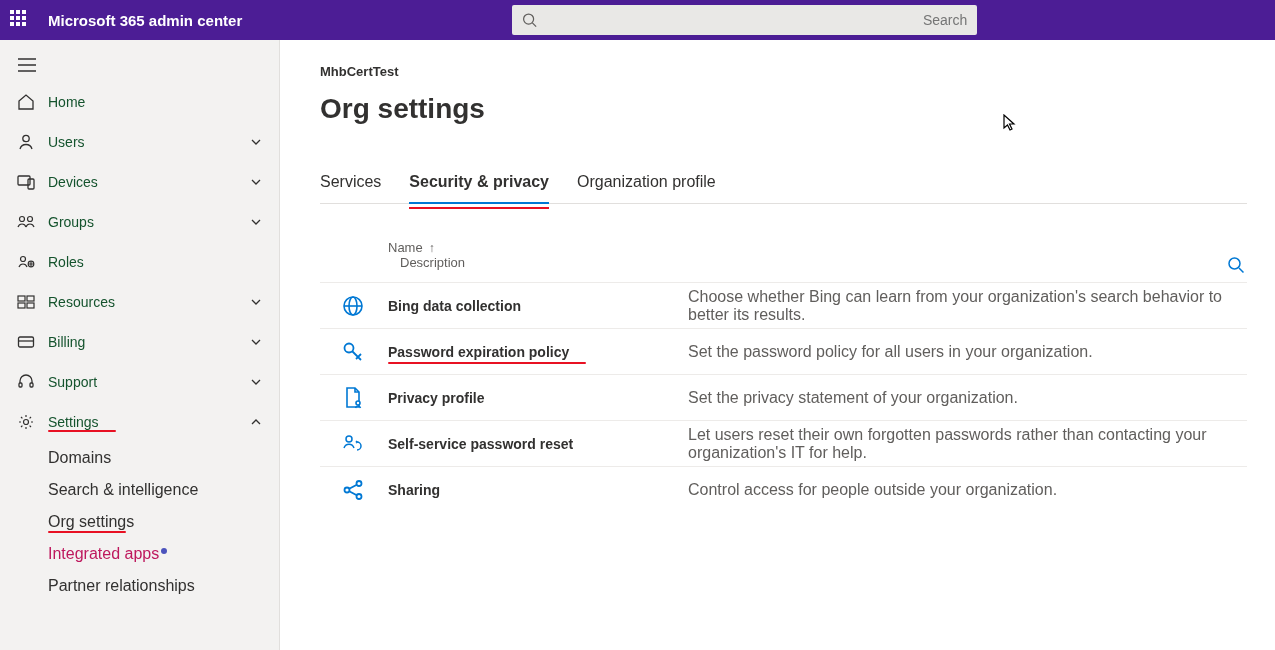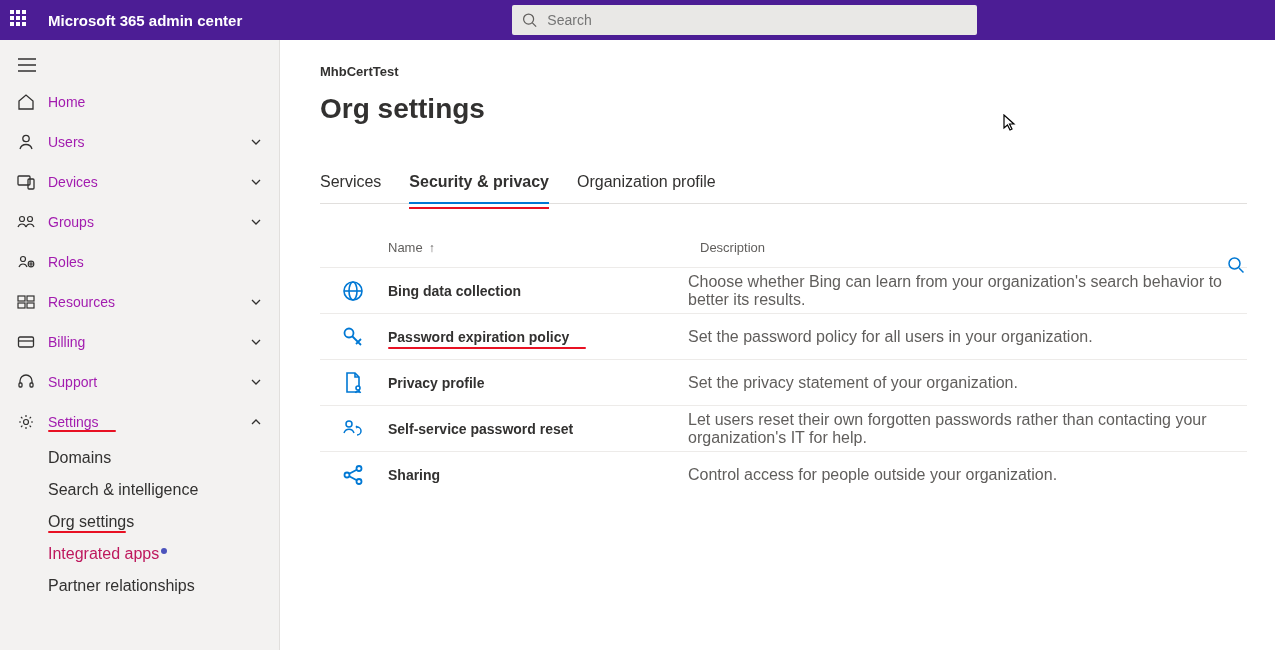--- a/index.html
+++ b/index.html
@@ -5,28 +5,28 @@
   * { box-sizing: border-box; margin: 0; padding: 0; }
   body { font-family: "Segoe UI", -apple-system, BlinkMacSystemFont, sans-serif; font-size: 14px; color: #323130; background: #fff; width: 1275px; height: 650px; overflow: hidden; }
 
   
   .topbar { height: 40px; background: #4c1d95; color: #fff; display: flex; align-items: center; padding: 0 10px; }
   .waffle { width: 20px; height: 20px; display: grid; grid-template-columns: repeat(3,4px); grid-template-rows: repeat(3,4px); gap: 2px; margin-right: 18px; cursor: pointer; }
   .waffle span { background: #fff; width: 4px; height: 4px; }
   .brand { font-size: 15px; font-weight: 600; }
   .searchwrap { margin-left: 270px; width: 465px; height: 30px; background: #e9e8e6; display: flex; align-items: center; padding: 0 10px; border-radius: 2px; }
   .searchwrap svg { width: 16px; height: 16px; margin-right: 10px; }
-  .searchwrap input { border: none; background: transparent; font-size: 14px; color: #605e5c; outline: none; width: 100%; }
+  .searchwrap input { border: none; background: transparent; font-size: 14px; color: #605e5c; outline: none; width: 100%; text-align: right; }
 
   
   .shell { display: flex; height: 610px; }
   .sidebar { width: 280px; background: #f3f2f1; border-right: 1px solid #e1dfdd; padding-top: 4px; }
   .hamburger { padding: 14px 18px 10px 18px; cursor: pointer; }
   .hamburger svg { width: 18px; height: 14px; }
-  .navitem { display: flex; align-items: center; height: 40px; padding: 0 16px; cursor: pointer; color: #a21caf; }
+  .navitem { display: flex; align-items: center; height: 40px; padding: 0 16px; cursor: pointer; color: #14532d; }
   .navitem .icon { width: 20px; height: 20px; margin-right: 12px; display:flex; align-items:center; justify-content:center; flex-shrink:0; }
   .navitem .label { flex: 1; font-size: 14px; position: relative; }
   .navitem .chev { width: 14px; height: 14px; }
   .subitem { display:flex; align-items:center; height: 32px; padding-left: 48px; cursor: pointer; font-size: 16px; color:#323130; position: relative; }
   .subitem.active { color: #be185d; }
   .subitem .dot { width:6px; height:6px; background:#4b53bc; border-radius:50%; margin-left:2px; margin-top:-6px; }
   .underline-red { position: absolute; left:0; bottom:-2px; height:2px; background:#e81123; border-radius:1px; }
 
   
   .main { flex:1; padding: 24px 28px 0 40px; position: relative; }
@@ -34,21 +34,21 @@
   .pagetitle { font-size: 28px; font-weight:700; margin-bottom: 48px; }
   .tabs { display:flex; gap: 28px; border-bottom: 1px solid #e1dfdd; margin-bottom: 36px; position:relative; }
   .tab { padding: 0 0 12px 0; font-size: 16px; color:#323130; cursor:pointer; position:relative; }
   .tab.active { font-weight:600; }
   .tab.active::after { content:""; position:absolute; left:0; right:0; bottom:-1px; height:2px; background:#0078d4; }
   .tab .redline { position:absolute; left:0; right:0; bottom:-6px; height:2px; background:#e81123; }
   .searchicon-right { position:absolute; right:30px; top:216px; cursor:pointer; }
   .searchicon-right svg { width:18px; height:18px; stroke:#0078d4; }
 
   
-  .thead { display:flex; padding: 0 0 12px 68px; color:#605e5c; font-size:13px; }
+  .thead { display:flex; padding: 0 0 12px 68px; color:#605e5c; font-size:13px;flex-direction:column; }
   .thead .colname { width: 300px; display:flex; align-items:center; gap:6px; }
   .thead .coldesc { flex:1;margin-left:12px; }
   .row { display:flex; align-items:center; height:46px; border-top:1px solid #edebe9; padding-left: 10px; cursor:pointer; }
   .row .ricon { width:26px; height:26px; margin: 0 22px 0 10px; display:flex; align-items:center; justify-content:center; }
   .row .rname { width:300px; font-weight:600; font-size:14px; position:relative; }
   .row .rdesc { flex:1; font-size:16px; color:#605e5c; }
   .sort-arrow { font-size:12px; }
 
   
   .cursor { position:absolute; top:74px; left:723px; pointer-events:none; }

